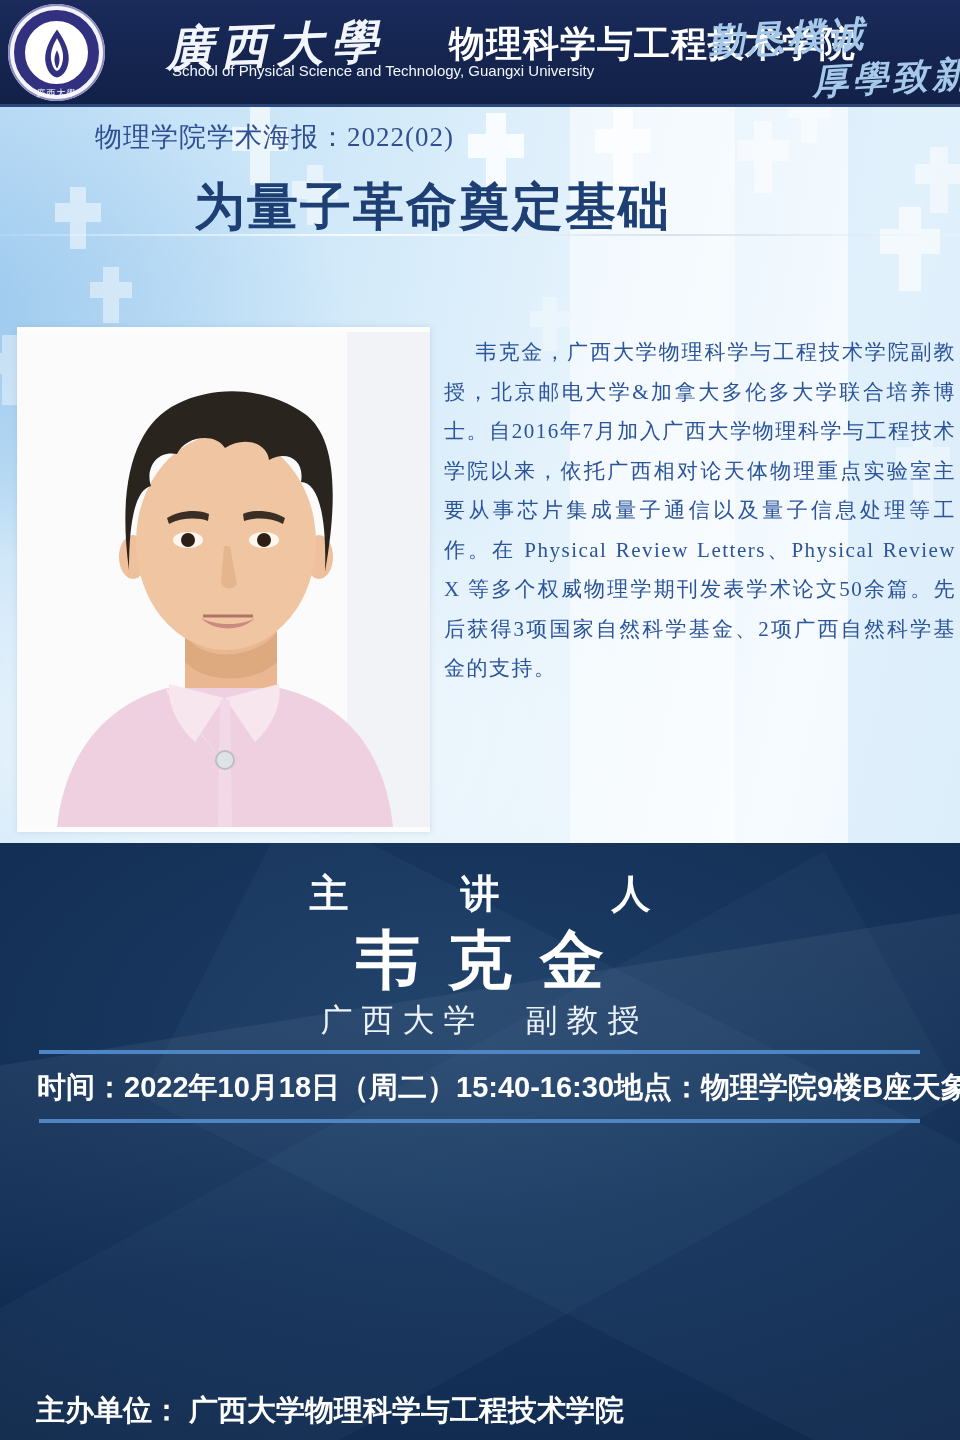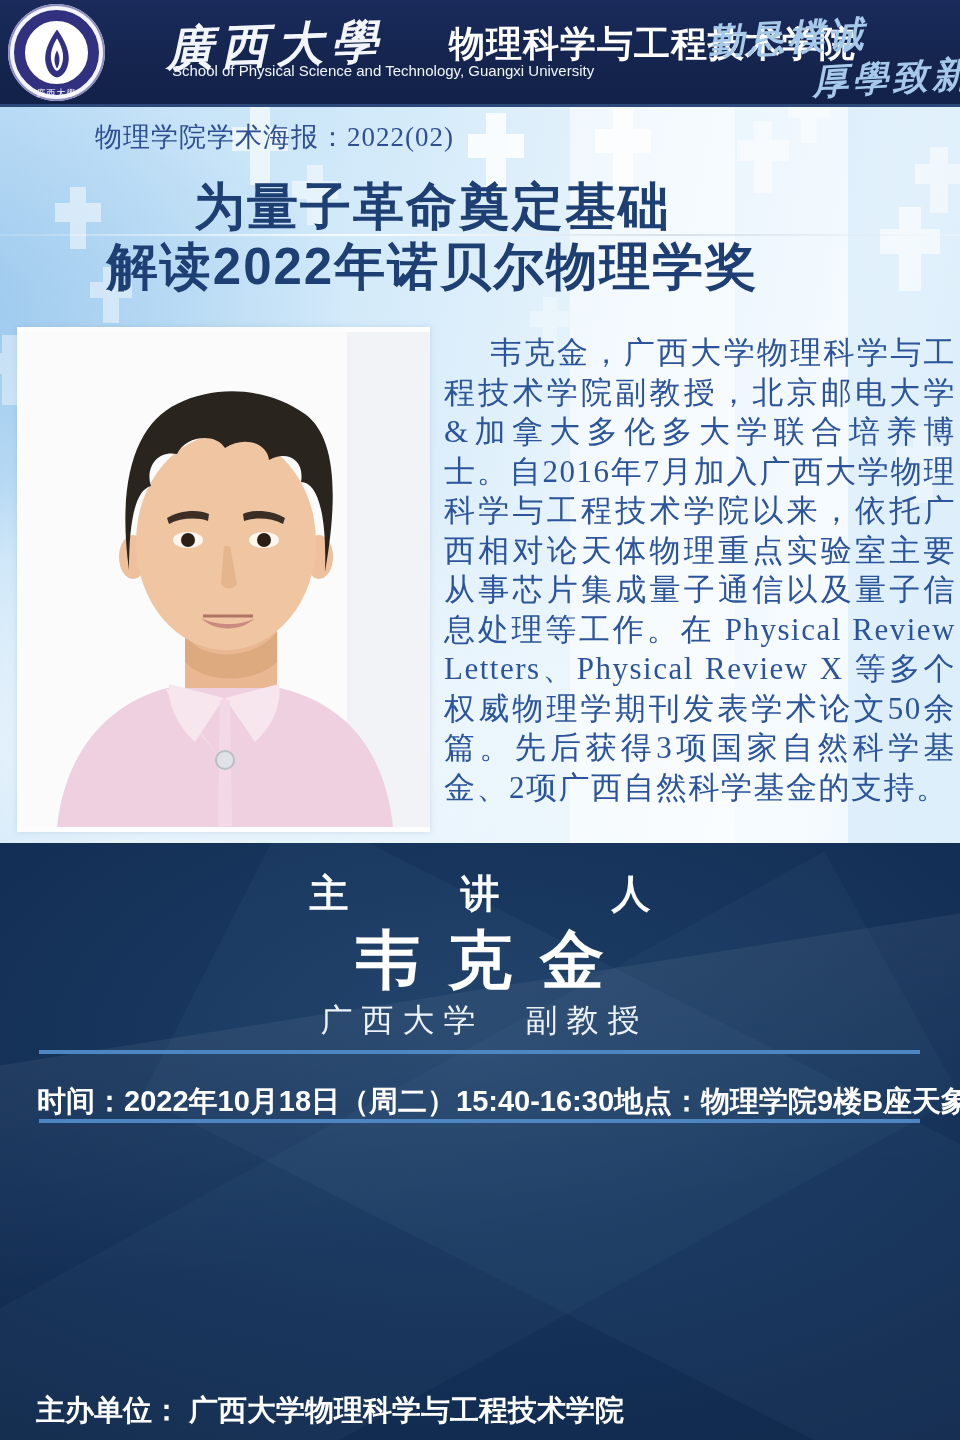--- a/index.html
+++ b/index.html
@@ -86,21 +86,21 @@
     line-height:60px; letter-spacing:2px; white-space:nowrap;
   }
   .photo-card {
     position:absolute; left:17px; top:220px; width:413px; height:505px;
     background:#fdfdfd; box-shadow:0 0 6px rgba(120,150,180,0.25);
   }
   .photo-card svg { width:100%; height:100%; display:block; }
   .bio {
     position:absolute; left:444px; top:226px; width:512px;
     font-family:"Liberation Serif", serif;
-    font-size:31px; line-height:39.5px; color:#2b549a;
+    font-size:21px; line-height:39.5px; color:#2b549a;
     text-align:justify; text-indent:1.5em; letter-spacing:1.5px;
   }
 
   
   .dark {
     position:absolute; left:0; top:843px; width:960px; height:597px;
     background:
       radial-gradient(1100px 620px at 50% 34%, #1d3e66 0%, #143057 48%, #0d2342 100%);
     overflow:hidden; color:#f2f6fa; z-index:2;
   }
@@ -125,21 +125,21 @@
   }
   .speaker-affil span { letter-spacing:9px; margin-right:-9px; }
   .divider {
     position:absolute; left:39px; width:881px; height:4px; background:#4d86c2;
   }
   .divider-top { top:207px; }
   .divider-bottom { top:276px; }
   .schedule {
     position:absolute; left:37px; top:221px; width:900px; height:48px;
     display:flex; align-items:center;
-    font-size:29px; font-weight:700; color:#ffffff; white-space:nowrap;margin-top:14px;
+    font-size:29px; font-weight:700; color:#ffffff; white-space:nowrap;
   }
   .schedule .gap { display:inline-block; width:38px; }
   .abstract {
     position:absolute; left:34px; top:330px; width:898px;
     font-family:"Liberation Serif", serif;
     font-size:27px; line-height:33px; color:#f4f7fb;
     text-align:justify; text-indent:2.1em; letter-spacing:0.5px;
   }
   .host-line {
     position:absolute; left:36px; top:548px;
@@ -184,21 +184,20 @@
   <div class="plus" style="left:-14px; top:228px; width:50px; height:70px; opacity:.40;"></div>
   <div class="plus" style="left:530px; top:190px; width:40px; height:54px; opacity:.30;"></div>
   <div class="plus" style="left:896px; top:320px; width:54px; height:76px; opacity:.35;"></div>
 
   <div class="hairline"></div>
 
   <div class="series-label">物理学院学术海报：2022(02)</div>
 
   <div class="titles">
     <div class="title-line">为量子革命奠定基础</div>
-    <div class="title-line">解读2022年诺贝尔物理学奖</div>
   </div>
 
   <div class="photo-card">
     <svg viewBox="0 0 413 495">
       <rect x="0" y="0" width="413" height="495" fill="#fbfbfc"></rect>
       <rect x="330" y="0" width="83" height="495" fill="#f2f3f6"></rect>
 
       <rect x="168" y="290" width="92" height="90" fill="#e9b892"></rect>
 
       <path d="M40,495 C48,420 90,372 150,356 L263,356 C330,372 368,420 376,495 Z" fill="#eed0e0"></path>

